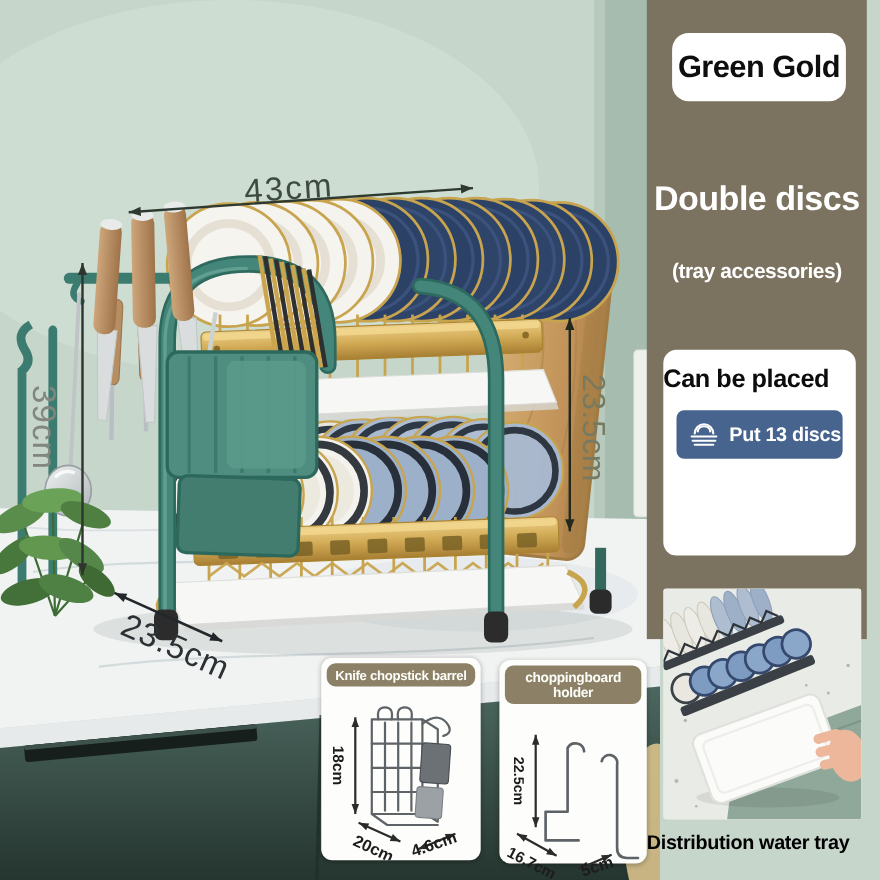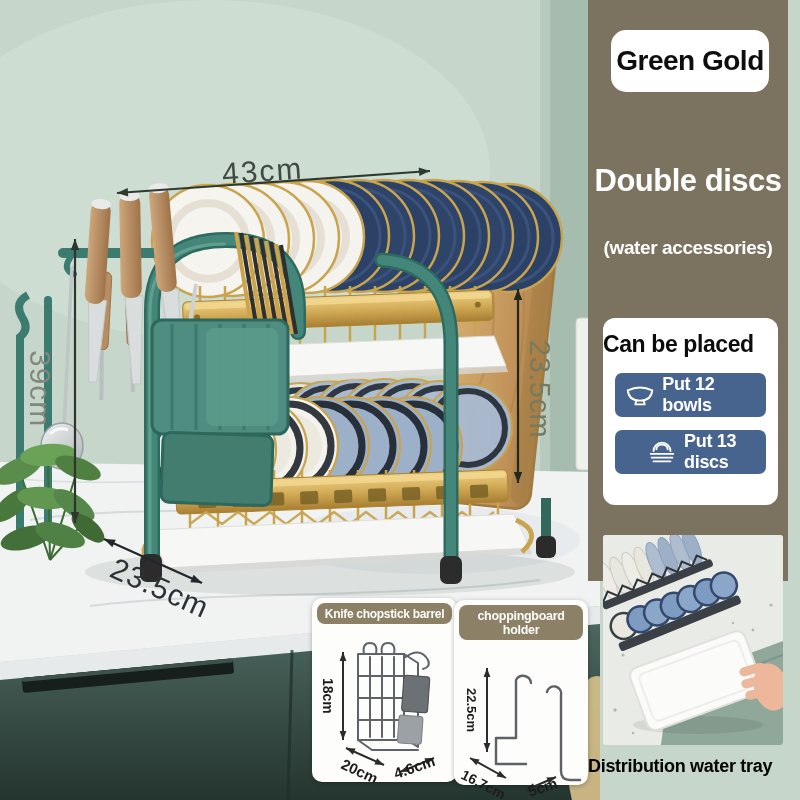--- a/index.html
+++ b/index.html
@@ -30,21 +30,21 @@
   .cap-btn .lbl{color:#fff;font-size:18px;font-weight:700;letter-spacing:-0.3px;}
   .cap-ico{width:32px;height:28px;display:flex;align-items:center;justify-content:center;}
   .photo-inset{position:absolute;left:15px;top:535px;width:180px;height:210px;
     border-radius:3px;overflow:hidden;background:#e9ebe6;}
   .tray-caption{position:absolute;left:0;top:756px;width:200px;text-align:left;
     color:#000000;font-size:18px;font-weight:700;letter-spacing:-0.3px;}
 
   
   .inset-card{position:absolute;background:#fdfdfb;border-radius:10px;
     box-shadow:0 1px 5px rgba(0,0,0,.28);}
-  #knife-card{left:312px;top:598px;width:145px;height:184px;}
+  #knife-card{left:292px;top:598px;width:145px;height:184px;}
   #board-card{left:454px;top:600px;width:134px;height:185px;}
   .inset-header{margin:5px 5px 0;background:#8c8066;color:#fdfdf9;border-radius:8px;
     text-align:center;padding:4px 0 3px;font-weight:700;letter-spacing:-0.3px;}
   #knife-card .inset-header{font-size:12px;}
   #board-card .inset-header{font-size:12.5px;}
   .wire{display:block;}
 </style>
 </head>
 <body>
 
@@ -409,33 +409,24 @@
       <line x1="104" y1="539" x2="202" y2="583" stroke="#22272b" stroke-width="2.4"></line>
       <path d="M0,0 L-11,-4.2 L-11,4.2 Z" fill="#22272b" transform="translate(202,583) rotate(24.2)"></path>
       <path d="M0,0 L-11,-4.2 L-11,4.2 Z" fill="#22272b" transform="translate(104,539) rotate(204.2)"></path>
       <text font-size="30" fill="#2c3135" letter-spacing="1" transform="translate(108,576) rotate(24)">23.5cm</text>
     </g>
   </svg>
 
   <div class="sidebar">
     <div class="badge">Green Gold</div>
     <div class="layer-title">Double discs</div>
-    <div class="layer-sub">(water accessories)</div>
+    <div class="layer-sub">(tray accessories)</div>
 
     <div class="cap-card">
       <div class="cap-title">Can be placed</div>
-      <div class="cap-btn">
-        <span class="cap-ico">
-          <svg width="30" height="26" viewBox="0 0 32 26" fill="none" stroke="#fff" stroke-width="2" stroke-linecap="round">
-            <path d="M3,8 Q16,2 29,8 Q28,19 16,19 Q4,19 3,8 Z"></path>
-            <path d="M12,19 l-1,4 M20,19 l1,4 M11,23 h10"></path>
-          </svg>
-        </span>
-        <span class="lbl">Put 12 bowls</span>
-      </div>
       <div class="cap-btn">
         <span class="cap-ico">
           <svg width="30" height="28" viewBox="0 0 32 28" fill="none" stroke="#fff" stroke-width="2" stroke-linecap="round">
             <path d="M7,13 a9,9 0 0 1 18,0"></path>
             <path d="M10,11 a6,5 0 0 1 12,0"></path>
             <path d="M4,16 h24 M5,20 h22 M7,24 h18"></path>
           </svg>
         </span>
         <span class="lbl">Put 13 discs</span>
       </div>

